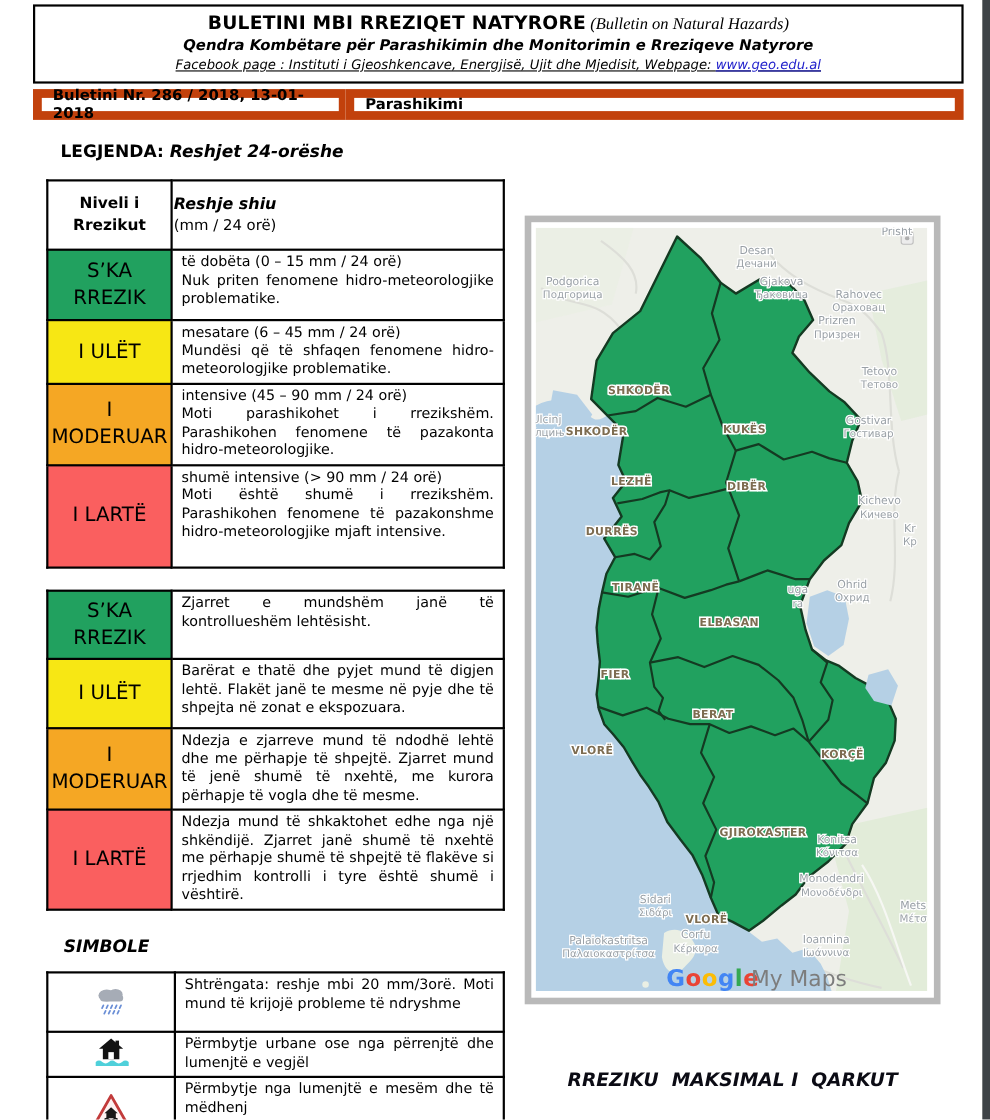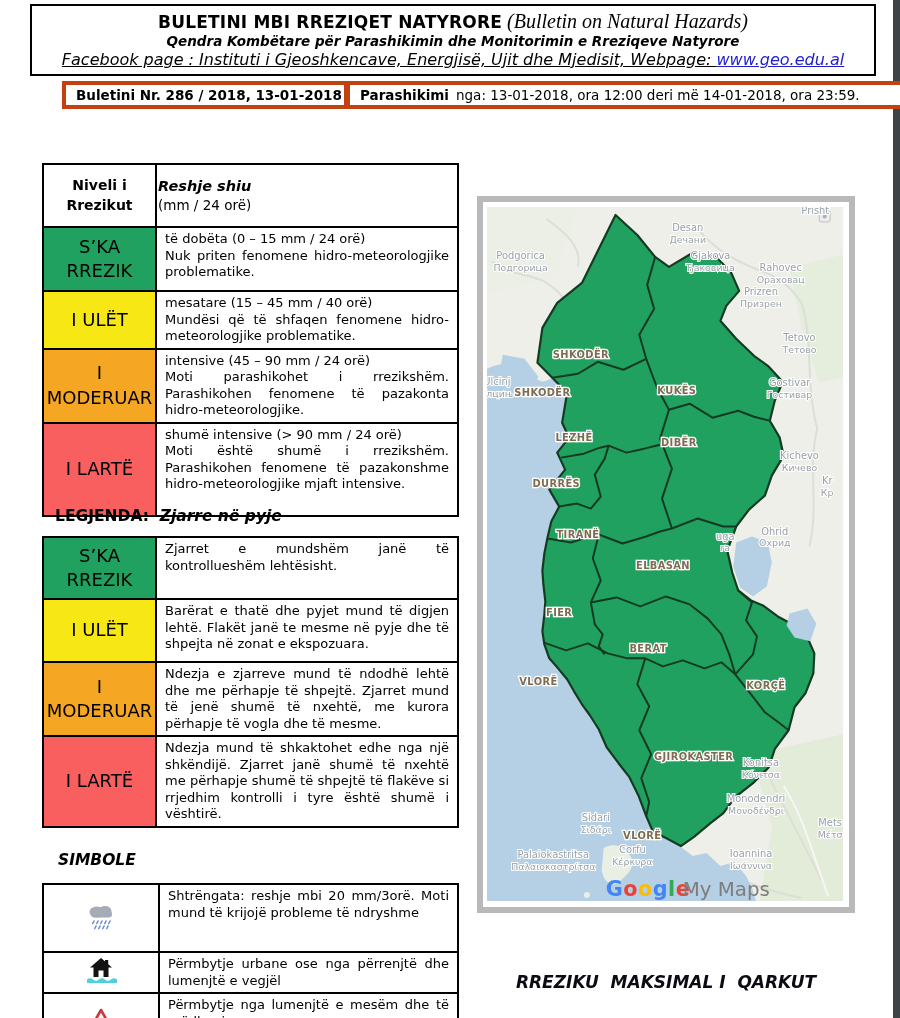--- a/index.html
+++ b/index.html
@@ -5,27 +5,27 @@
   html,body{margin:0;padding:0;background:#fff;}
   .page{position:relative;width:900px;height:1018px;background:#ffffff;overflow:hidden;
         font-family:"DejaVu Sans",sans-serif;color:#000;}
   .right-strip{position:absolute;right:0;top:0;width:7px;height:1018px;background:#3E4347;}
 
   
   .hdr{position:absolute;left:30px;top:4px;width:846px;height:72px;border:2px solid #000;
        box-sizing:border-box;text-align:center;padding-top:5px;}
   .hdr-l1{font-size:17px;line-height:20px;}
   .hdr-title{font-weight:bold;letter-spacing:.2px;}
-  .hdr-title-en{font-family:"Liberation Serif",serif;font-style:italic;font-size:20px;}
+  .hdr-title-en{font-family:"Liberation Serif",serif;font-style:italic;font-size:15px;}
   .hdr-l2{font-size:13.5px;font-weight:bold;font-style:italic;line-height:19px;}
-  .hdr-l3{font-size:16px;font-style:italic;text-decoration:underline;line-height:17px;}
+  .hdr-l3{font-size:12px;font-style:italic;text-decoration:underline;line-height:17px;}
   .hdr-link{color:#2222CC;}
 
-  .row2{position:absolute;top:81px;height:28px;border:4px solid #c2410c;box-sizing:border-box;
-        display:flex;align-items:center;font-size:13.5px;background:#fff;margin-left:32px;}
+  .row2{position:absolute;top:81px;height:28px;border:8px solid #c2410c;box-sizing:border-box;
+        display:flex;align-items:center;font-size:13.5px;background:#fff;}
   .row2.left{left:30px;width:286px;padding-left:10px;font-weight:bold;}
   .row2.right{left:314px;width:562px;padding-left:10px;}
   .row2 .lbl{font-weight:bold;margin-right:7px;}
 
   
   .h-legend{position:absolute;left:55px;font-size:15.5px;font-weight:bold;white-space:pre;}
   .h-legend .it{font-style:italic;}
   .h-simbole{position:absolute;left:58px;top:851px;font-size:15.5px;font-weight:bold;font-style:italic;}
 
   
@@ -70,23 +70,23 @@
     <div class="hdr-l3">
       <span>Facebook page : Instituti i Gjeoshkencave, Energjisë, Ujit dhe Mjedisit, Webpage: </span><a class="hdr-link" href="#">www.geo.edu.al</a>
     </div>
   </div>
 
   <div class="row2 left">
     <span>Buletini Nr. 286 / 2018, 13-01-2018</span>
   </div>
   <div class="row2 right">
     <span class="lbl">Parashikimi</span>
-    <span>nga: 13-01-2018, ora 12:00 deri më 14-01-2018, ora 23:59.</span>
-  </div>
-
+  </div>
+
+  <div class="h-legend" style="top:129px;"><span>LEGJENDA: </span><span class="it">Reshjet 24-orëshe</span></div>
 
   <table class="tbl" id="tbl-rain" style="left:42px;top:163px;">
     <colgroup>
         <col style="width:113px">
         <col>
       </colgroup>
     <tbody>
         <tr style="height:63px;">
       <td class="th-c1">Niveli i
 Rrezikut</td>
@@ -98,42 +98,41 @@
     <tr style="height:64px;">
       <td class="level-cell" style="background-color: rgb(33, 161, 95);">S’KA RREZIK</td>
       <td class="desc-cell">
         <div class="intensity">të dobëta (0 – 15 mm / 24 orë)</div>
         <div class="desc">Nuk priten fenomene hidro-meteorologjike problematike.</div>
       </td>
     </tr>
     <tr style="height:56px;">
       <td class="level-cell" style="background-color: rgb(247, 231, 20);">I ULËT</td>
       <td class="desc-cell">
-        <div class="intensity">mesatare (15 – 45 mm / 40 orë)</div>
+        <div class="intensity">mesatare (6 – 45 mm / 24 orë)</div>
         <div class="desc">Mundësi që të shfaqen fenomene hidro-meteorologjike problematike.</div>
       </td>
     </tr>
     <tr style="height:60px;">
       <td class="level-cell" style="background-color: rgb(245, 167, 36);">I MODERUAR</td>
       <td class="desc-cell">
         <div class="intensity">intensive (45 – 90 mm / 24 orë)</div>
         <div class="desc">Moti parashikohet i rrezikshëm. Parashikohen fenomene të pazakonta hidro-meteorologjike.</div>
       </td>
     </tr>
     <tr style="height:93px;">
       <td class="level-cell" style="background-color: rgb(250, 95, 95);">I LARTË</td>
       <td class="desc-cell">
         <div class="intensity">shumë intensive (&gt; 90 mm / 24 orë)</div>
         <div class="desc">Moti është shumë i rrezikshëm. Parashikohen fenomene të pazakonshme hidro-meteorologjike mjaft intensive.</div>
       </td>
     </tr>
   </tbody>
     </table>
 
-  <div class="h-legend" style="top:507px;"><span>LEGJENDA:  </span><span class="it">Zjarre në pyje</span></div>
 
   <table class="tbl" id="tbl-fire" style="left:42px;top:536px;">
     <colgroup>
         <col style="width:113px">
         <col>
       </colgroup>
     <tbody>
         <tr style="height:62px;">
       <td class="level-cell" style="background-color: rgb(33, 161, 95);">S’KA RREZIK</td>
       <td class="desc-cell">
@@ -163,21 +162,21 @@
     </table>
 
   <div class="h-simbole">SIMBOLE</div>
 
   <table class="tbl" id="tbl-symb" style="left:42px;top:883px;">
     <colgroup>
         <col style="width:116px">
         <col>
       </colgroup>
     <tbody>
-        <tr style="height:68px;">
+        <tr style="height:54px;">
       <td class="icon-cell">
         <span>
           <svg width="38" height="34" viewBox="0 0 38 34">
             <ellipse cx="15" cy="13" rx="7.5" ry="5.5" fill="#A6ACB6"></ellipse>
             <ellipse cx="23" cy="12" rx="6.5" ry="5" fill="#A6ACB6"></ellipse>
             <rect x="9" y="12" width="21" height="6.5" rx="3.2" fill="#A6ACB6"></rect>
             <g stroke="#6B8FD6" stroke-width="1.6" stroke-linecap="round">
               <line x1="12" y1="22" x2="10.8" y2="24.5"></line>
                   <line x1="16" y1="22" x2="14.8" y2="24.5"></line>
               <line x1="20" y1="22" x2="18.8" y2="24.5"></line>

